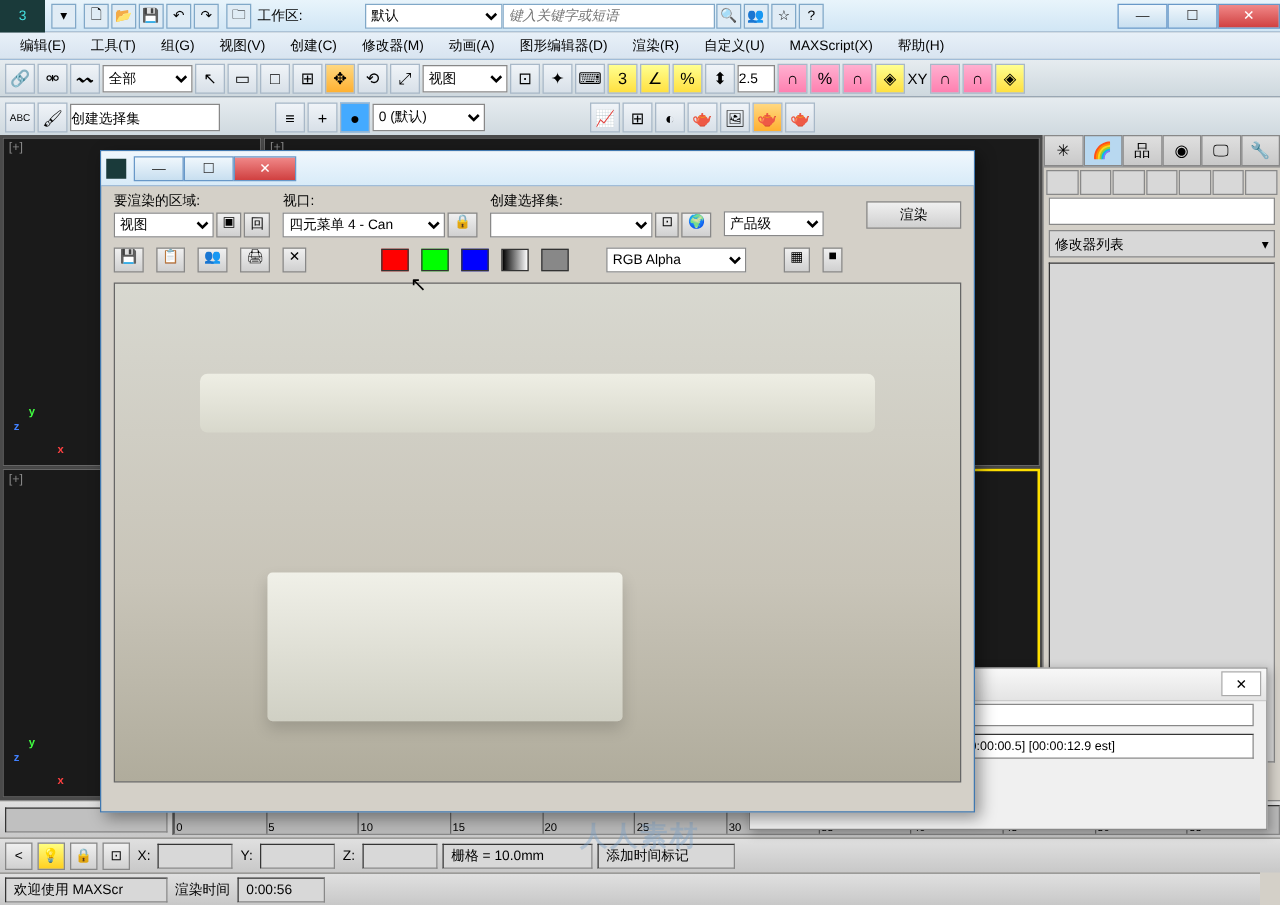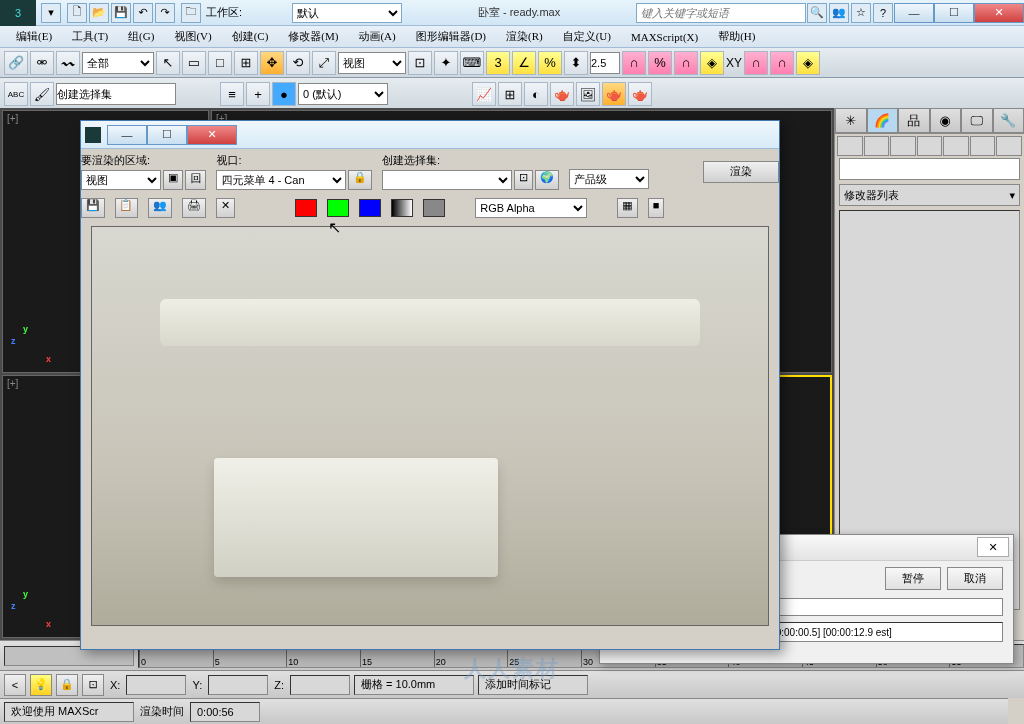--- a/index.html
+++ b/index.html
@@ -11,21 +11,21 @@
 .workspace-label { margin-left: 4px; margin-right: 2px; }
 .workspace-sel { height: 20px; width: 110px; border: 1px solid #80a8c8; background: #fff; margin-left: 48px; }
 .title-text { flex: 1; text-align: center; color: #333; }
 .search-box { width: 170px; height: 20px; border: 1px solid #80a8c8; background: #fff; padding: 0 4px; color: #888; font-style: italic; }
 .win-btns { display: flex; margin-left: auto; }
 .win-btn { width: 40px; height: 20px; border: 1px solid #6898c8; display: flex; align-items: center; justify-content: center; cursor: pointer; color: #333; }
 .win-min { background: linear-gradient(#f0f7fc,#c8dff0); }
 .win-max { background: linear-gradient(#f0f7fc,#c8dff0); }
 .win-close { background: linear-gradient(#f08888,#d04040); color: #fff; width: 50px; }
 .menubar { height: 22px; background: linear-gradient(#e8f0f8, #d8e4f0); display: flex; align-items: center; padding: 0 6px; border-bottom: 1px solid #a0bcd8; }
-.menu-item { padding: 2px 10px; cursor: pointer; font-family: Liberation Serif, serif; }
+.menu-item { padding: 2px 10px; cursor: pointer; }
 .toolbar { height: 30px; background: linear-gradient(#e6ecf0, #ced8de); display: flex; align-items: center; padding: 2px 4px; border-bottom: 1px solid #8899aa; gap: 2px; }
 .tool-btn { width: 24px; height: 24px; border: 1px solid #a8b8c8; background: linear-gradient(#f0f4f8, #d8e0e8); display: inline-flex; align-items: center; justify-content: center; cursor: pointer; font-size: 13px; }
 .tool-btn.orange { background: linear-gradient(#ffd880, #ffb030); }
 .tool-btn.yellow { background: linear-gradient(#ffff90, #ffe040); }
 .tool-btn.pink { background: linear-gradient(#ffb0d0, #ff80b0); }
 .tool-sel { height: 22px; border: 1px solid #888; background: #fff; }
 .toolbar2 { height: 30px; background: linear-gradient(#e6ecf0, #ced8de); display: flex; align-items: center; padding: 16px 4px; border-bottom: 1px solid #8899aa; gap: 2px; }
 .named-set { height: 22px; width: 120px; border: 1px solid #888; background: #fff; }
 .main-area { position: absolute; top: 108px; left: 0; right: 0; bottom: 84px; display: flex; }
 .viewports { flex: 1; background: #4a4a4a; position: relative; display: grid; grid-template-columns: 1fr 3fr; grid-template-rows: 1fr 1fr; gap: 2px; padding: 2px; }
@@ -55,21 +55,21 @@
 .sb-input { height: 20px; width: 60px; border: 1px inset #888; background: #d8d8d8; }
 .sb-label { padding: 0 2px; }
 .statusbar2 { position: absolute; bottom: 0; left: 0; right: 16px; height: 26px; background: linear-gradient(#e0e0e0, #c8c8c8); display: flex; align-items: center; padding: 2px 4px; gap: 6px; border-top: 1px solid #888; }
 .sb-text { border: 1px inset #888; background: #d8d8d8; padding: 2px 6px; height: 20px; display: flex; align-items: center; }
 
 
 .render-win { position: absolute; top: 120px; left: 80px; width: 700px; height: 530px; background: #d4d0c8; border: 1px solid #4078b0; box-shadow: 4px 4px 12px rgba(0,0,0,0.4); z-index: 100; }
 .rw-title { height: 28px; background: linear-gradient(#f0f7fd, #d8ebf8); display: flex; align-items: center; padding: 0 4px; border-bottom: 1px solid #a0bcd8; }
 .rw-title-icon { width: 16px; height: 16px; background: #1a3a3a; margin-right: 6px; }
 .rw-title-text { flex: 1; color: #333; }
-.rw-row { display: flex; align-items: center; padding: 4px 0; gap: 10px; }
+.rw-row { display: flex; align-items: center; padding: 4px 10px; gap: 10px; }
 .rw-group { display: flex; flex-direction: column; gap: 2px; }
 .rw-label { font-size: 11px; }
 .rw-inline { display: flex; align-items: center; gap: 2px; }
 .rw-sel { height: 20px; border: 1px solid #888; background: #fff; }
 .rw-btn { height: 20px; padding: 0 4px; border: 1px solid #888; background: linear-gradient(#f0f0f0,#d0d0d0); cursor: pointer; }
 .rw-btn-lg { height: 22px; padding: 2px 26px; border: 1px solid #888; background: linear-gradient(#f0f0f0,#d0d0d0); cursor: pointer; }
 .rw-color { width: 22px; height: 18px; border: 1px solid #333; cursor: pointer; }
 .rw-canvas { margin: 4px 10px 10px 10px; height: 400px; background: linear-gradient(180deg, #d8d8d0 0%, #c8c4b8 60%, #b0ac9c 100%); position: relative; border: 1px solid #666; }
 .rw-canvas::before { content:""; position:absolute; top:18%; left:10%; right:10%; height:12%; background: linear-gradient(#eeeee4,#d8d8cc); border-radius: 6px; }
 .rw-canvas::after { content:""; position:absolute; bottom:12%; left:18%; width:42%; height:30%; background: linear-gradient(#f0f0e8,#d0d0c4); border-radius: 4px; box-shadow: 0 6px 12px rgba(0,0,0,0.15); }
@@ -96,21 +96,20 @@
   <div class="tb-sep"></div>
   <div class="tb-btn">🗋</div>
   <div class="tb-btn">📂</div>
   <div class="tb-btn">💾</div>
   <div class="tb-btn">↶</div>
   <div class="tb-btn">↷</div>
   <div class="tb-sep"></div>
   <div class="tb-btn">🗀</div>
   <span class="workspace-label">工作区:</span>
   <select class="workspace-sel"><option>默认</option></select>
-  <span class="title-text">卧室 - ready.max</span>
   <input class="search-box" placeholder="键入关键字或短语" style="">
   <div class="tb-btn">🔍</div>
   <div class="tb-btn">👥</div>
   <div class="tb-btn">☆</div>
   <div class="tb-btn">?</div>
   <div class="win-btns">
     <div class="win-btn win-min">—</div>
     <div class="win-btn win-max">☐</div>
     <div class="win-btn win-close">✕</div>
   </div>
@@ -334,24 +333,20 @@
     <div class="rw-btn">▦</div>
     <div class="rw-btn">■</div>
   </div>
   <div class="rw-canvas"></div>
 </div>
 
 <div class="prog-win">
   <div class="pw-title">
     <div class="pw-close">✕</div>
   </div>
-  <div class="pw-btns">
-    <button class="pw-btn">暂停</button>
-    <button class="pw-btn">取消</button>
-  </div>
   <div class="pw-bar"></div>
   <div class="pw-row">
     <span>当前任务:</span>
     <span class="pw-text">Building light cache... [00:00:00.5] [00:00:12.9 est]</span>
   </div>
 </div>
 
 <div class="cursor">↖</div>
 <div class="watermark">人人素材</div>
 

